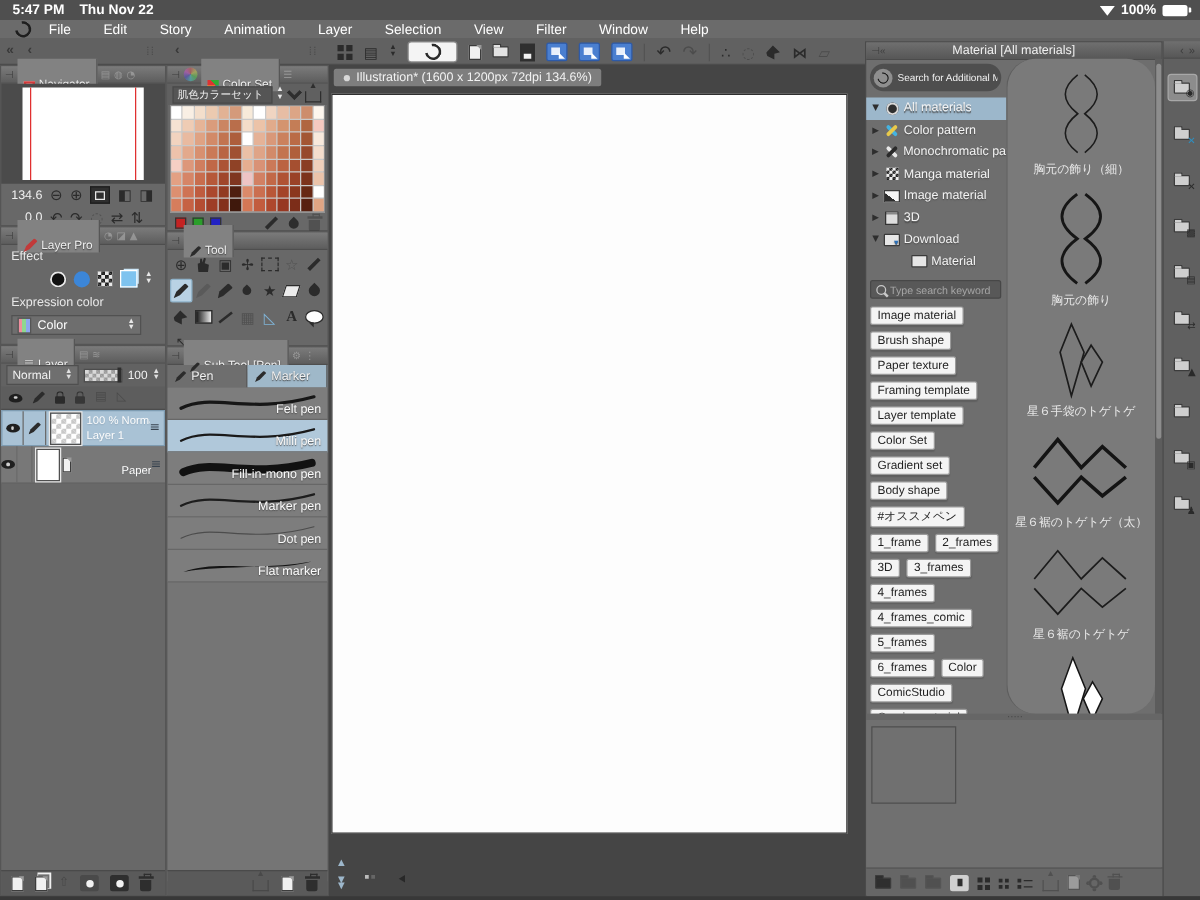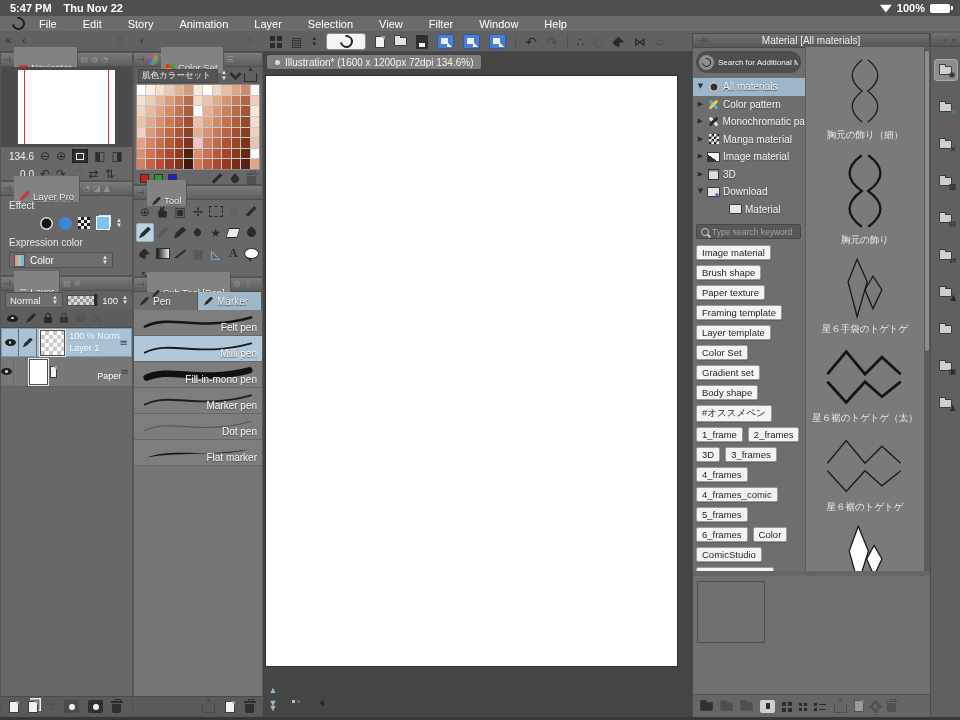--- a/index.html
+++ b/index.html
@@ -188,21 +188,21 @@
   .t-cube .tree-ic::after{content:"";width:9px;height:9px;background:#dedede;border:1px solid #333;box-shadow:0 2.5px 0 -1px #8a8a8a inset;}
   .t-download .tree-ic::after,.t-folder .tree-ic::after{content:"";width:11px;height:8px;background:#e6e6e6;border:1px solid #3a3a3a;border-radius:1px;}
   .t-download .tree-ic::before{content:"▼";position:absolute;z-index:2;font-size:6px;color:#2a6fb8;right:0;bottom:0;}
   .m-kw{position:absolute;left:3px;top:177px;width:105px;height:15px;background:#585858;border-radius:2px;border:1px solid #474747;display:flex;align-items:center;gap:3px;padding:0 4px;box-sizing:border-box;}
   .i-mag{width:6px;height:6px;border:1.5px solid #c9c9c9;border-radius:50%;position:relative;flex:none;}
   .i-mag::after{content:"";position:absolute;right:-3px;bottom:-2px;width:4px;height:1.5px;background:#c9c9c9;transform:rotate(45deg);}
   .m-kw input{background:transparent;border:none;outline:none;width:80px;font-size:8.5px;color:#e8e8e8;font-family:"Liberation Sans",sans-serif;padding:0;}
   .m-kw input::placeholder{color:#a5a5a5;}
   .tags{position:absolute;left:3px;top:198px;width:104px;height:326px;overflow:hidden;display:flex;flex-wrap:wrap;gap:5px 5px;align-content:flex-start;}
   .tag{background:#f4f4f4;border:1px solid #9a9a9a;border-radius:2px;color:#1f1f1f;font-size:9.5px;padding:1px 5px;white-space:nowrap;box-shadow:0 1px 1px #00000022;}
-  .m-thumbs{position:absolute;left:112px;top:13px;width:118px;height:524px;background:#7a7a7a;border-left:1px solid #5e5e5e;overflow:hidden;}
+  .m-thumbs{position:absolute;left:112px;top:13px;width:118px;height:524px;background:#7a7a7a;border-left:1px solid #5e5e5e;overflow:hidden;border-radius:23px;}
   .m-item{display:flex;flex-direction:column;align-items:center;padding-top:10px;}
   .m-item .cap{font-size:9.5px;color:#e9e9e9;margin-top:4px;white-space:nowrap;}
   .m-sb{position:absolute;left:231px;top:13px;width:6px;height:524px;background:#5c5c5c;}
   .m-sb::after{content:"";position:absolute;left:1px;top:4px;width:4px;height:300px;background:#8d8d8d;border-radius:2px;}
   .m-split{position:absolute;left:0;top:537px;width:238px;height:5px;background:#666;color:#4a4a4a;font-size:8px;display:flex;align-items:center;justify-content:center;line-height:0;}
   .m-preview{position:absolute;left:0;top:542px;width:238px;height:118px;background:#707070;}
   .m-preview .box{position:absolute;left:4px;top:5px;width:66px;height:60px;border:1px solid #4e4e4e;}
   .m-bottom{position:absolute;left:0;top:660px;width:238px;height:23px;background:#666;border-top:1px solid #555;display:flex;align-items:center;gap:7px;padding:0 7px;box-sizing:border-box;}
   .viewbtn{width:15px;height:13px;background:#cfcfcf;border-radius:2px;display:flex;align-items:center;justify-content:center;}
   .viewbtn::after{content:"";width:4px;height:6px;background:#2e2e2e;box-shadow:6px 0 0 -2px #2e2e2e;}

